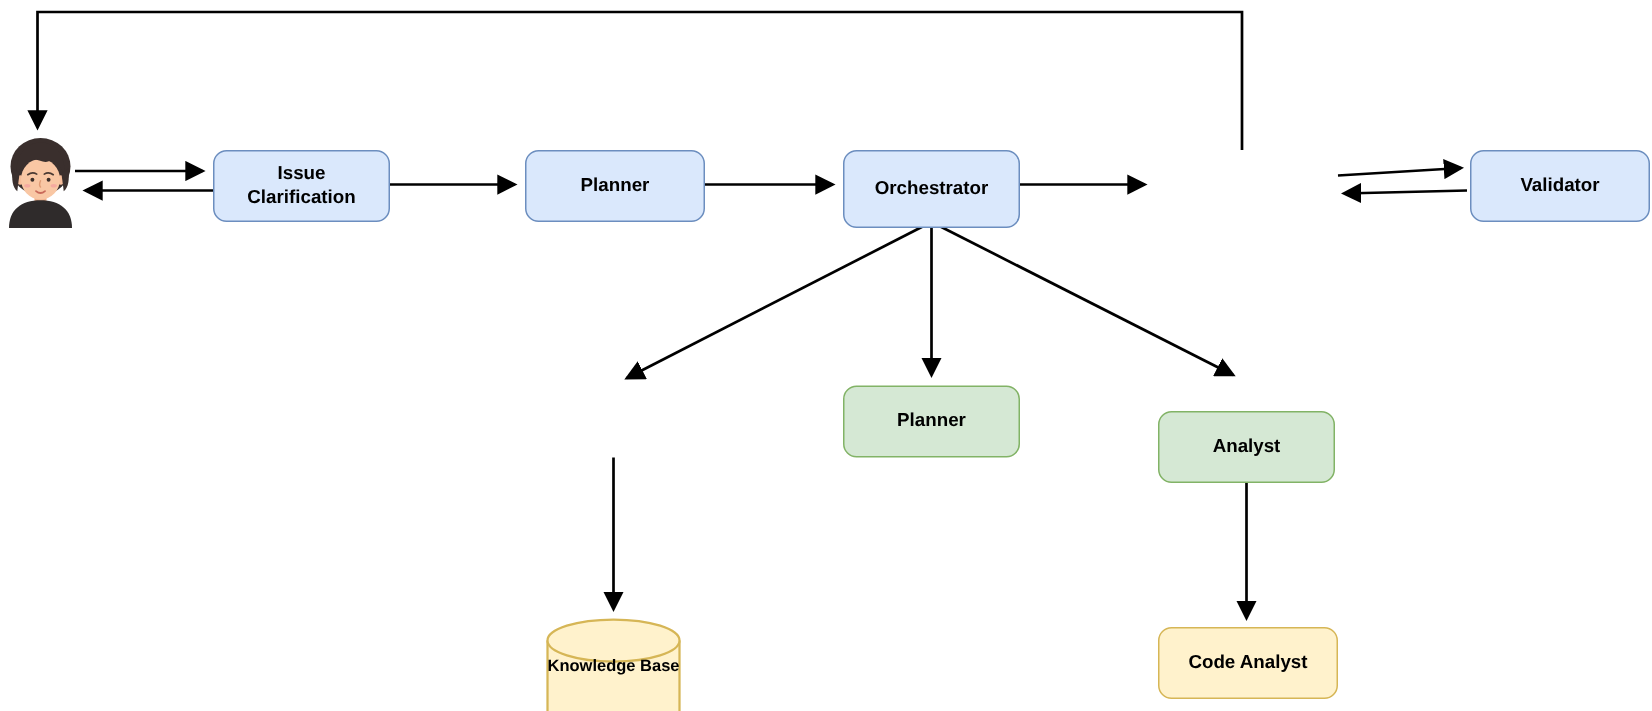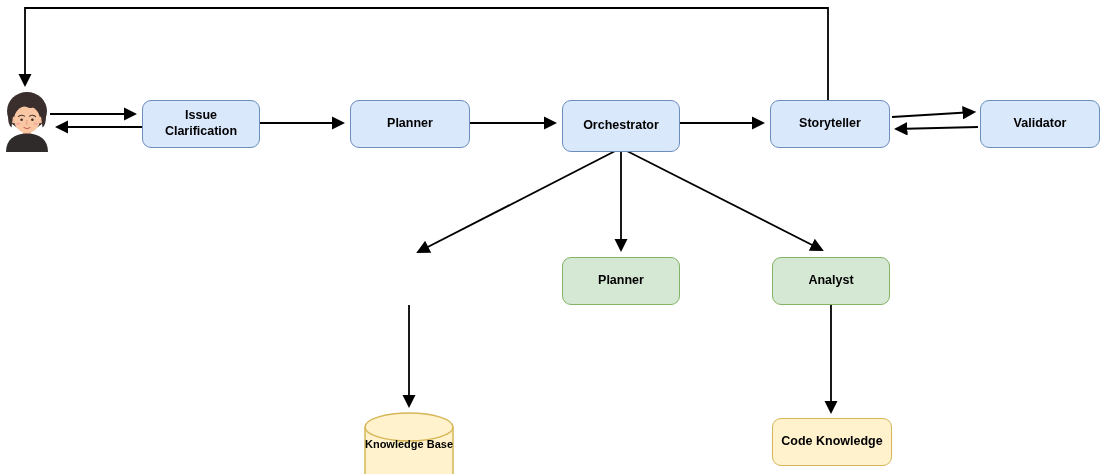--- a/index.html
+++ b/index.html
@@ -70,38 +70,35 @@
 
   <div class="node blue" style="left:142px;top:100px;width:118px;height:48px;">
     <span>Issue Clarification</span>
   </div>
   <div class="node blue" style="left:350px;top:100px;width:120px;height:48px;">
     <span>Planner</span>
   </div>
   <div class="node blue" style="left:562px;top:100px;width:118px;height:52px;">
     <span>Orchestrator</span>
   </div>
-  <div class="node blue" style="left:770px;top:100px;width:120px;height:48px;">
-    <span>Storyteller</span>
-  </div>
   <div class="node blue" style="left:980px;top:100px;width:120px;height:48px;">
     <span>Validator</span>
   </div>
 
   <div class="node green" style="left:562px;top:257px;width:118px;height:48px;">
     <span>Planner</span>
   </div>
-  <div class="node green" style="left:772px;top:257px;width:118px;height:48px;">
+  <div class="node green" style="left:772px;top:274px;width:118px;height:48px;">
     <span>Analyst</span>
   </div>
 
   <div class="cyl" style="left:364px;top:412px;width:90px;height:95px;">
     <svg width="90" height="95" viewBox="0 0 90 95">
       <path d="M1,15 v62 a44,14 0 0 0 88,0 v-62" fill="#fff2cc" stroke="#d6b656" stroke-width="1.5"></path>
       <ellipse cx="45" cy="15" rx="44" ry="14" fill="#fff2cc" stroke="#d6b656" stroke-width="1.5"></ellipse>
     </svg>
     <div class="cyl-label">Knowledge Base</div>
   </div>
   <div class="node yellow" style="left:772px;top:418px;width:120px;height:48px;">
-    <span>Code Knowledge</span>
+    <span>Code Analyst</span>
   </div>
 
 </div>
 
 </body></html>

